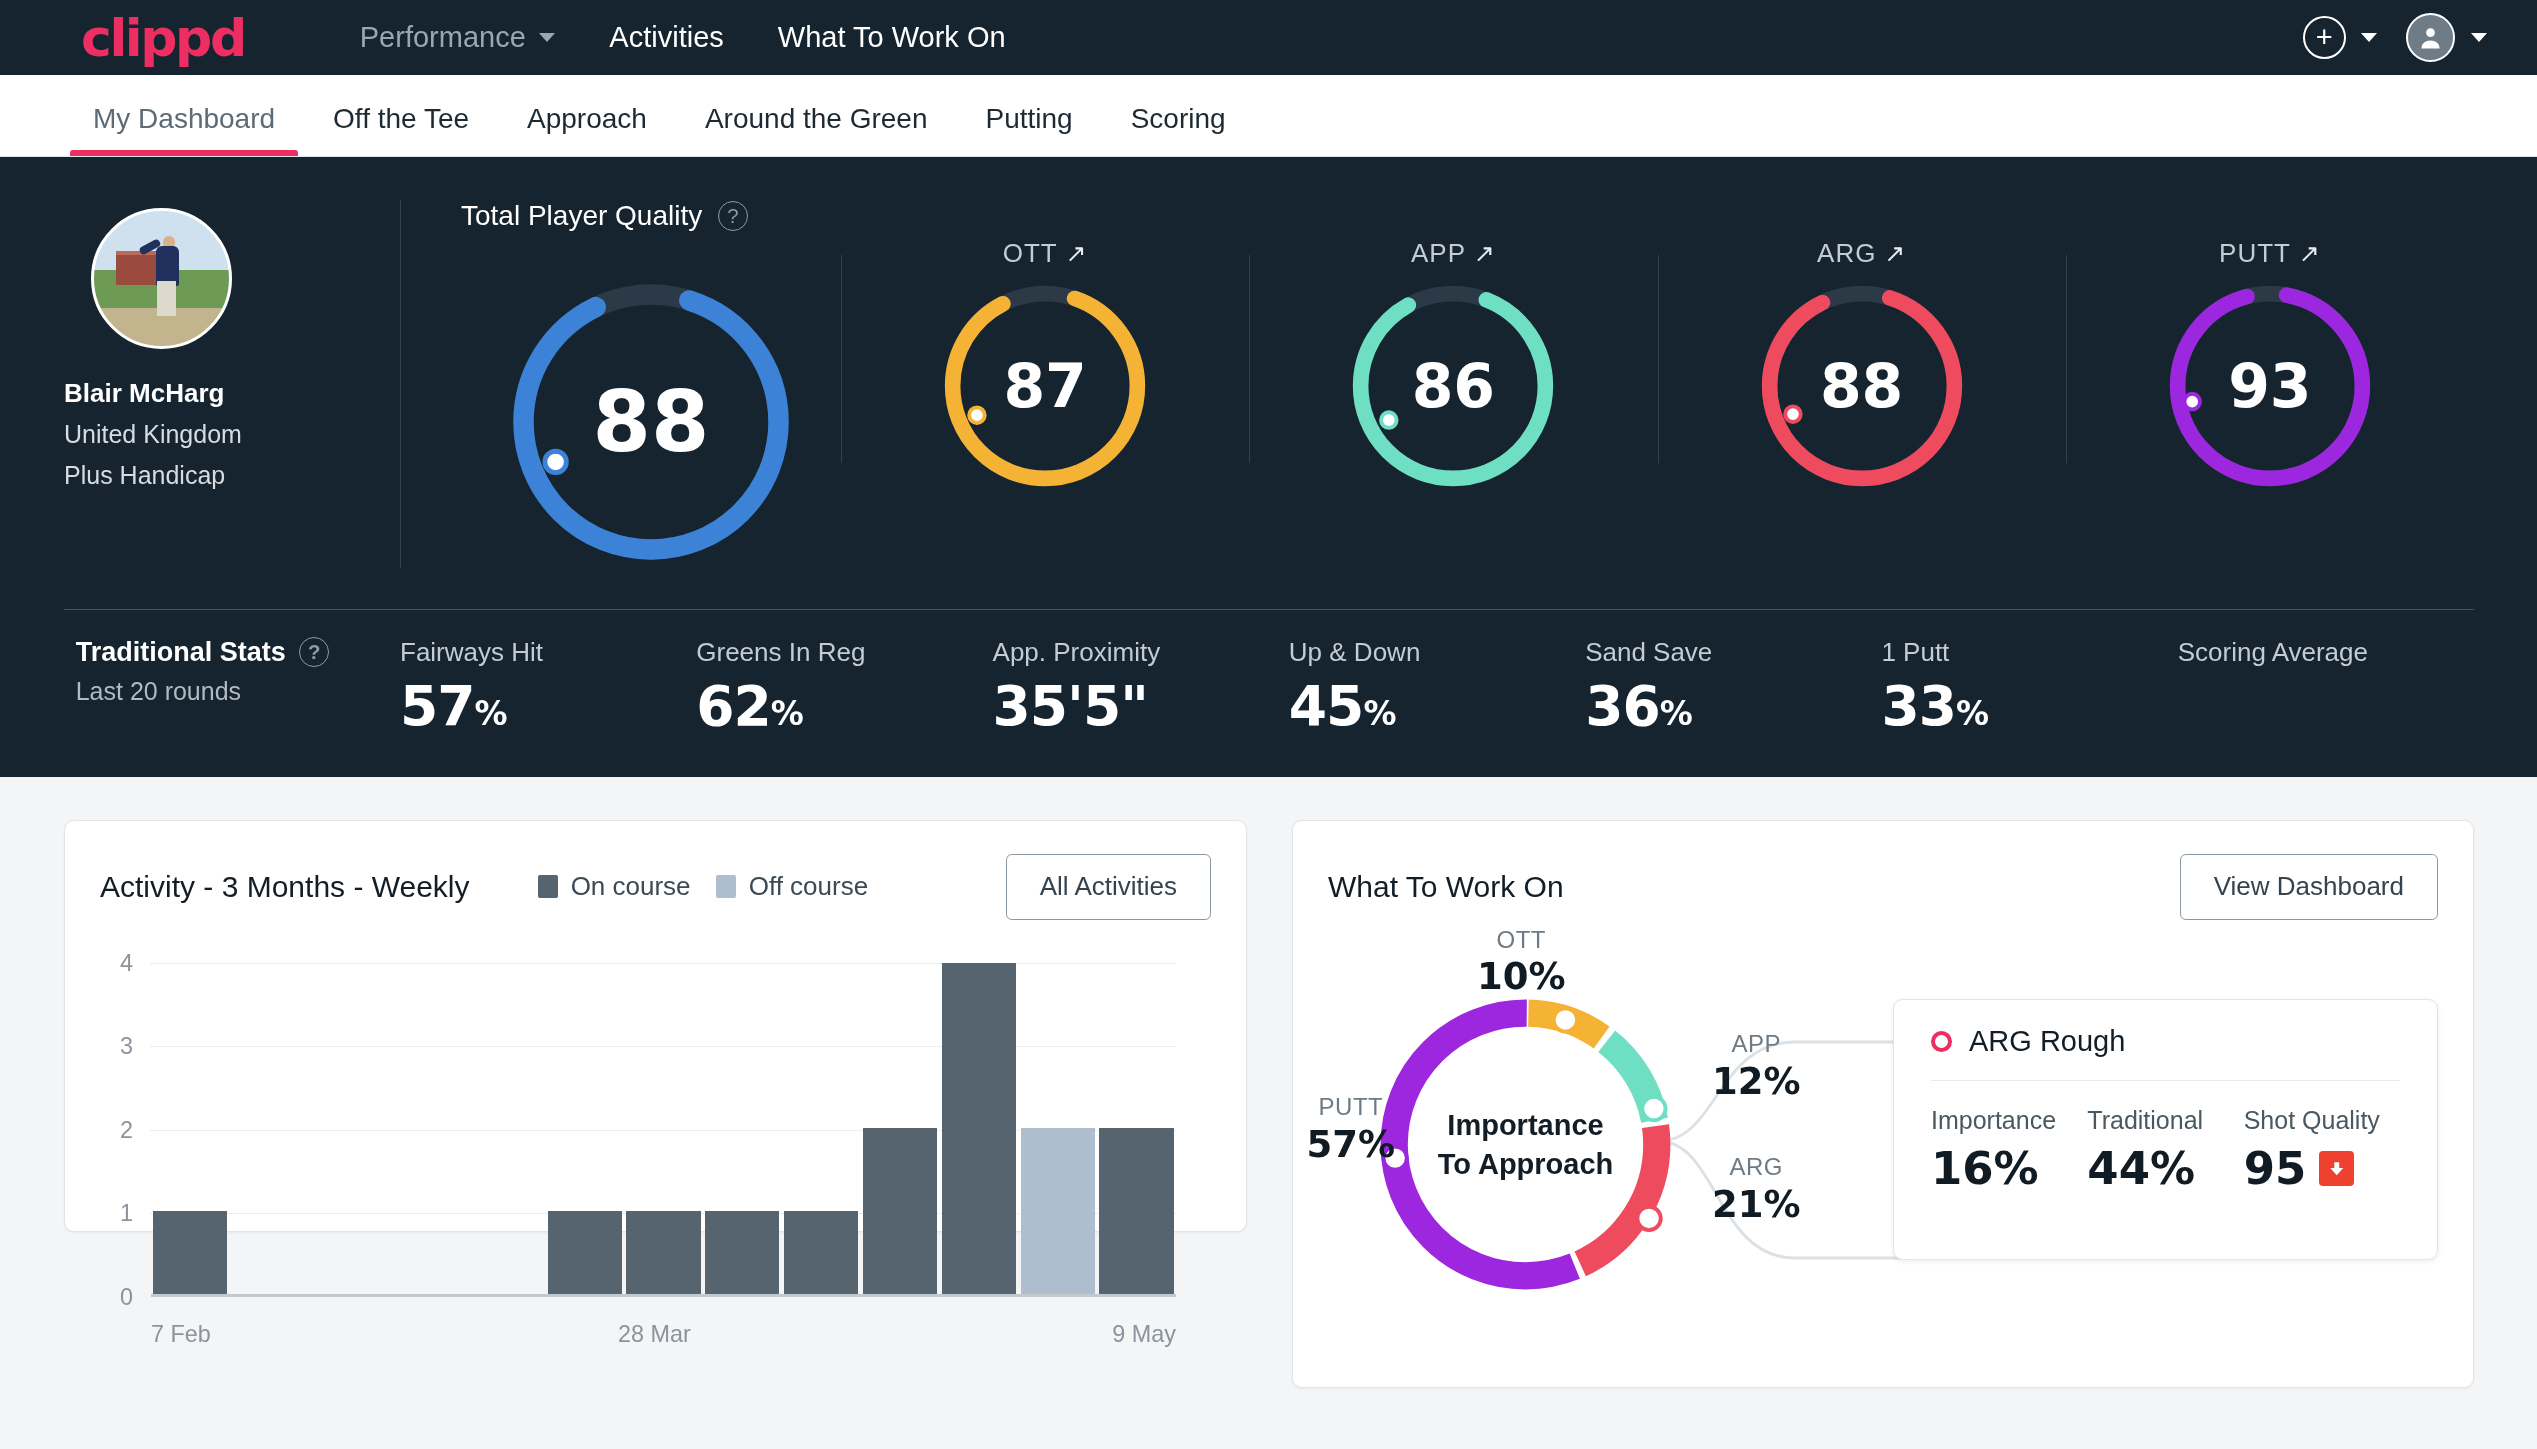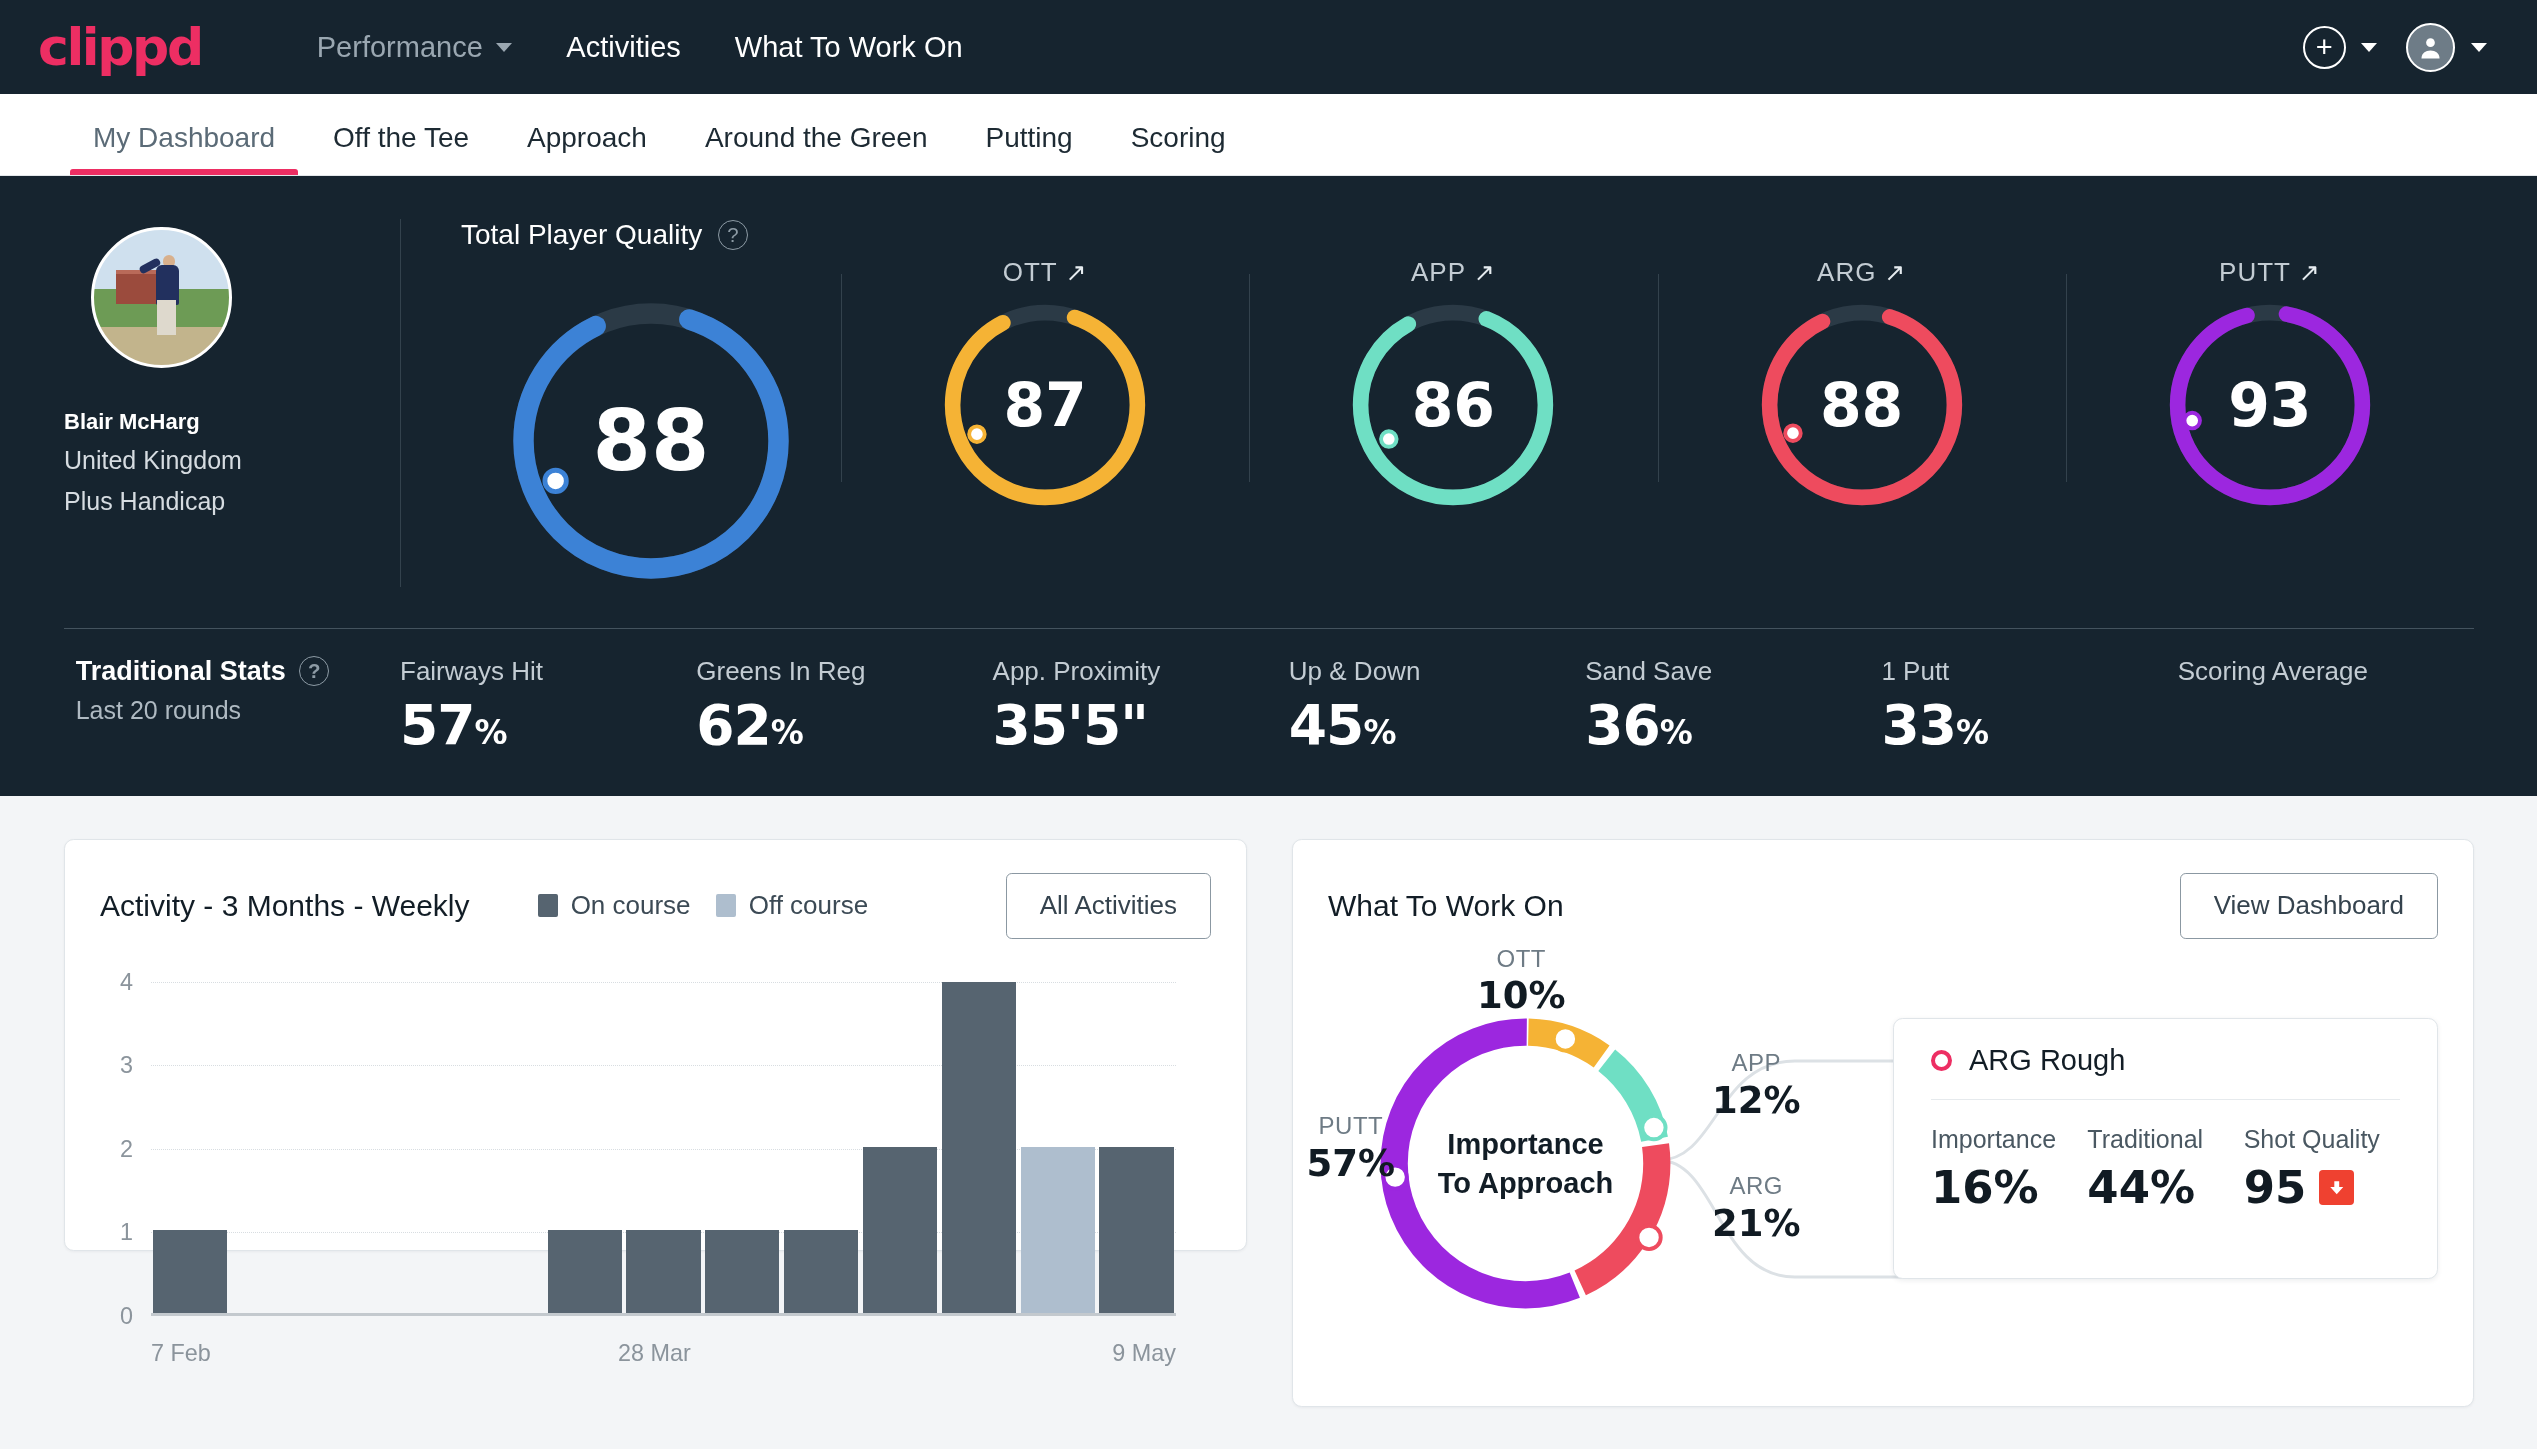--- a/index.html
+++ b/index.html
@@ -4,22 +4,22 @@
 <style>
   * { margin:0; padding:0; box-sizing:border-box; }
   html, body {
     width:2538px; height:1450px;
     font-family:"Liberation Sans", sans-serif;
     background:#F3F5F7;
     overflow:hidden;
   }
   
   .topbar {
-    height:94px; background:#16242F; display:flex; align-items:center;
-    padding:0 51px 0 38px; position:relative;
+    height:75px; background:#16242F; display:flex; align-items:center;
+    padding:0 51px 0 81px; position:relative;
   }
   .logo {
     font-size:52px; font-weight:700; color:#ED2E63; letter-spacing:-2.4px;
     font-family:"DejaVu Sans", sans-serif;
   }
   .nav-links { display:flex; align-items:center; margin-left:88px; gap:0; }
   .nav-link {
     font-size:29px; color:#fff; padding:0 27px; display:flex; align-items:center; gap:13.6px;
     white-space:nowrap;
   }
@@ -74,21 +74,21 @@
     background:#ded9cd;
   }
   .avatar-photo .person-head {
     position:absolute; left:51%; top:19%; width:9%; height:9%;
     background:#d8b08c; border-radius:50%;
   }
   .avatar-photo .person-arm {
     position:absolute; left:33%; top:24%; width:16%; height:6%;
     background:#22305e; transform:rotate(-28deg); border-radius:3.9px;
   }
-  .pname { color:#fff; font-size:22px; font-weight:700; margin-top:41px; }
+  .pname { color:#fff; font-size:26px; font-weight:700; margin-top:29px; }
   .pmeta { color:#D6DCE1; font-size:25px; margin-top:11.7px; }
   .quality-wrap { flex:1; border-left:1px solid #33424D; padding-left:60px; }
   .quality-title {
     display:flex; align-items:center; gap:15.6px; color:#fff; font-size:28px; margin-bottom:3.9px;
   }
   .help {
     width:30px;height:30px;border-radius:50%;border:1.9px solid #8D9BA5;color:#8D9BA5;
     font-size:20.4px;display:flex;align-items:center;justify-content:center;
   }
   .rings { display:flex; align-items:flex-start; margin-top:5.8px; }

